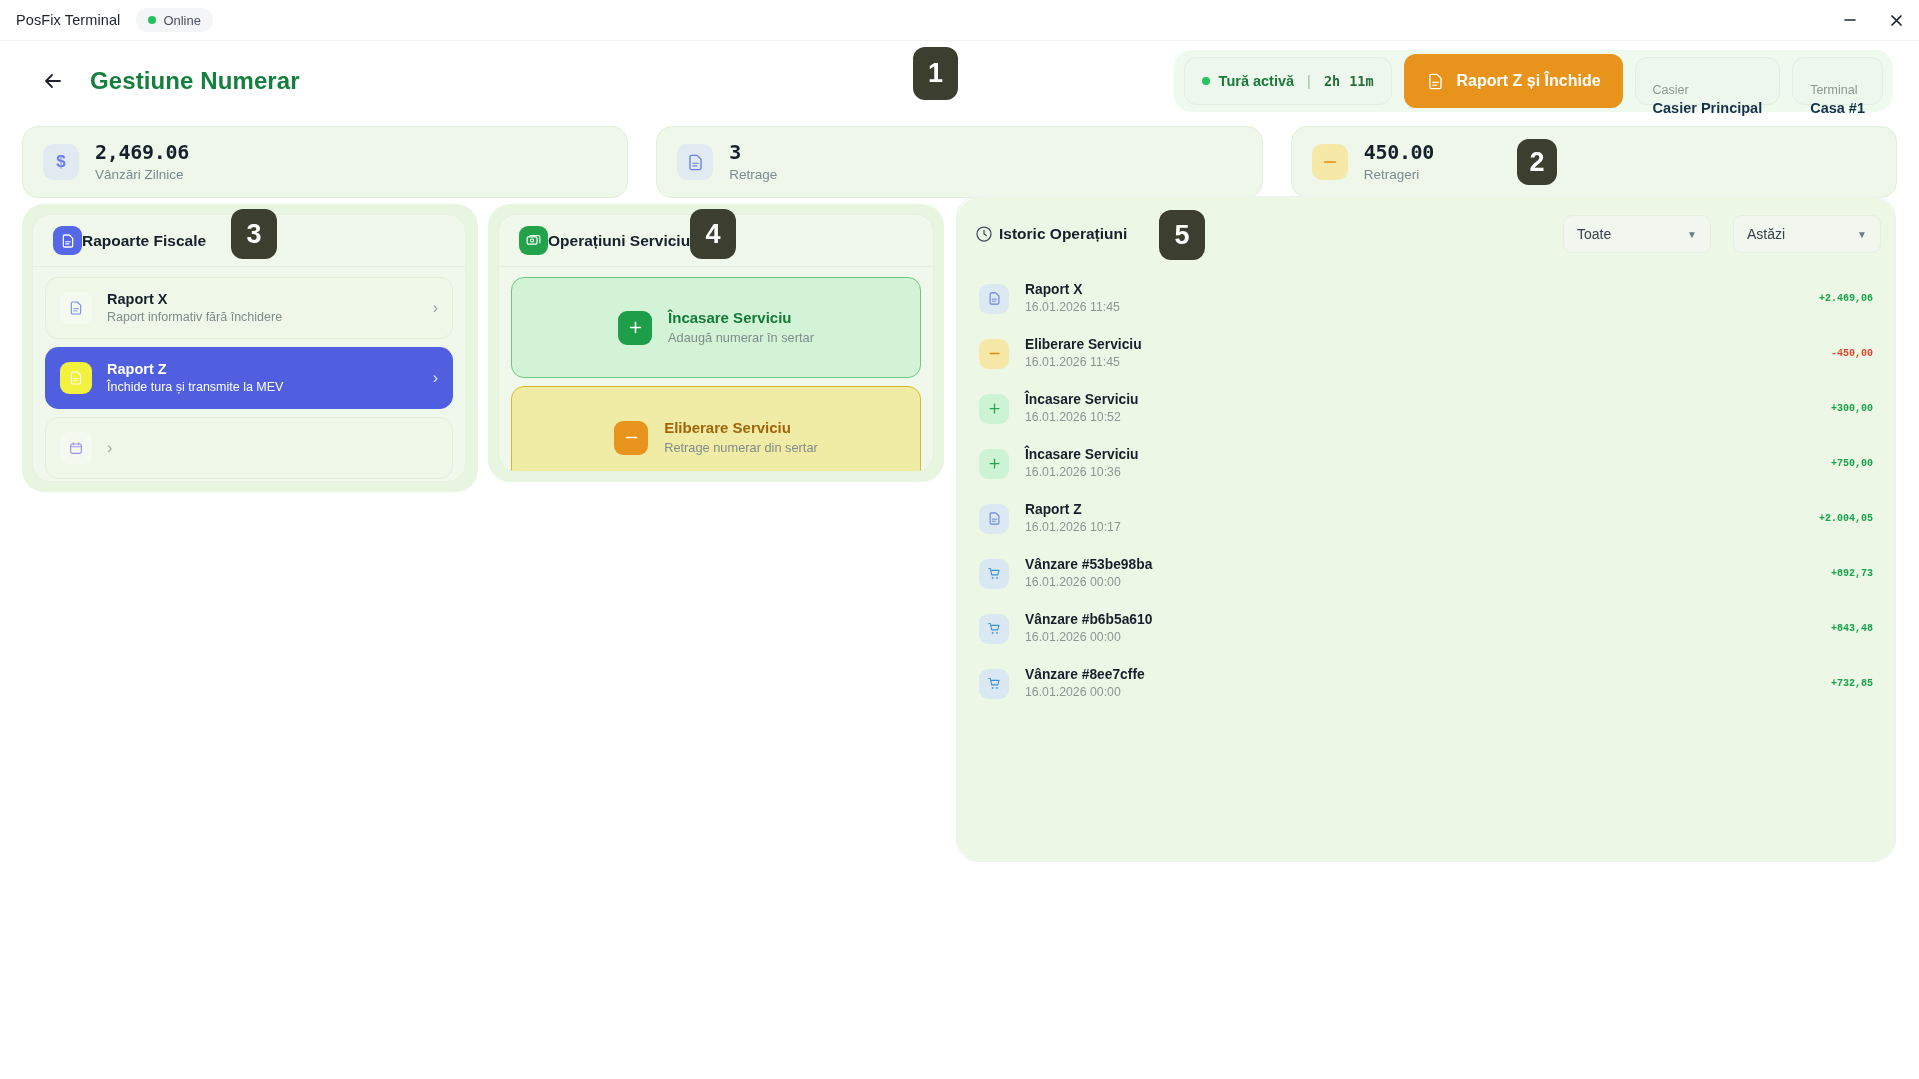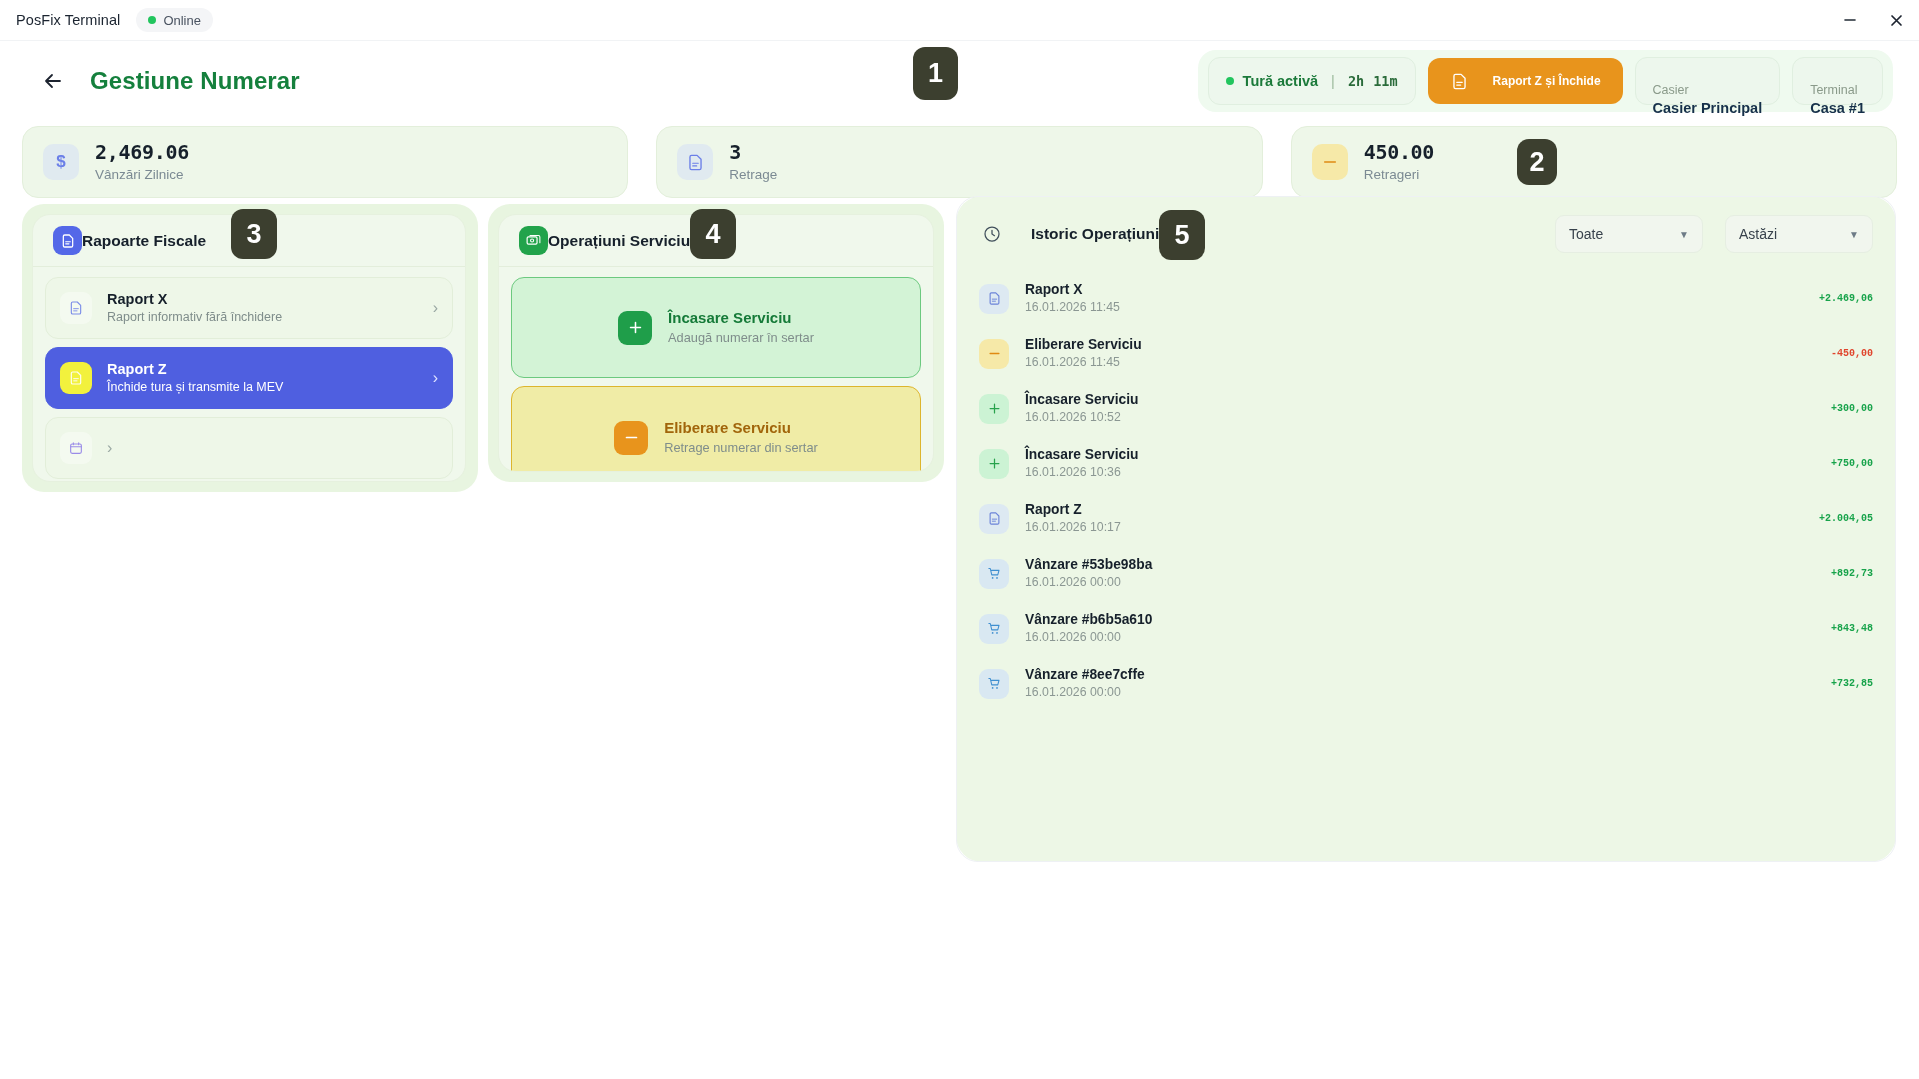--- a/index.html
+++ b/index.html
@@ -48,23 +48,23 @@
   .chip {
     height:48px; display:flex; align-items:center; gap:9px;
     border-radius:12px; padding:0 17px; background:#edf7ed;
     border:1px solid #e0efe0;
   }
   .chip-shift { color:#16a34a; font-size:14.5px; }
   .chip-shift b { color:#1b7a3a; font-weight:bold; }
   .chip-shift .sep { color:#9bb99b; margin:0 4px; }
   .chip-shift .mono { font-family:"DejaVu Sans Mono", monospace; font-size:13.5px; font-weight:bold; color:#2a6b3a; }
   .btn-primary {
-    height:46px; display:flex; align-items:center; gap:24px;
+    height:54px; display:flex; align-items:center; gap:12px;
     background:#e8941c; color:#fff; border-radius:12px; padding:0 22px;
-    font-size:12px; font-weight:bold; border:none; cursor:pointer;
+    font-size:16px; font-weight:bold; border:none; cursor:pointer;
   }
   .chip-info { flex-direction:column; gap:25px; }
   .chip-info .lines { display:flex; flex-direction:column; line-height:1.25; }
   .chip-info .lbl { font-size:12.5px; color:#8a9a8a; }
   .chip-info .val { font-size:14.5px; color:#16304a; font-weight:bold; }
 
   
   .stats {
     position:absolute; left:0; top:126px; width:1919px; height:72px;
     display:flex; gap:28px; padding:0 22px;
@@ -148,21 +148,21 @@
   }
   .hist-bg {
     position:absolute; left:0; top:0; width:940px; height:666px;
     border-radius:26px; background:#edf7e6;
   }
   .hist-panel {
     position:absolute; left:0; top:0; width:940px; height:666px;
     border-radius:22px; border:1px solid #eef1f4; background:transparent;
   }
   .hist-hd {
-    position:relative; height:74px; display:flex; align-items:center; padding:0 22px; gap:26px;
+    position:relative; height:74px; display:flex; align-items:center; padding:0 14px; gap:2px;
   }
   .hist-ico { width:26px; height:26px; display:flex; align-items:center; justify-content:center; }
   .hist-title { font-size:15.5px; font-weight:bold; color:#16202b; }
   .hist-filters { margin-left:auto; display:flex; gap:22px; }
   .select {
     width:148px; height:38px; border-radius:9px; background:#f1f6ee;
     border:1px solid #e6eee2; display:flex; align-items:center;
     padding:0 13px; font-size:14px; color:#38424c; position:relative;
   }
   .select .caret { margin-left:auto; color:#6d7b86; font-size:10px; }

